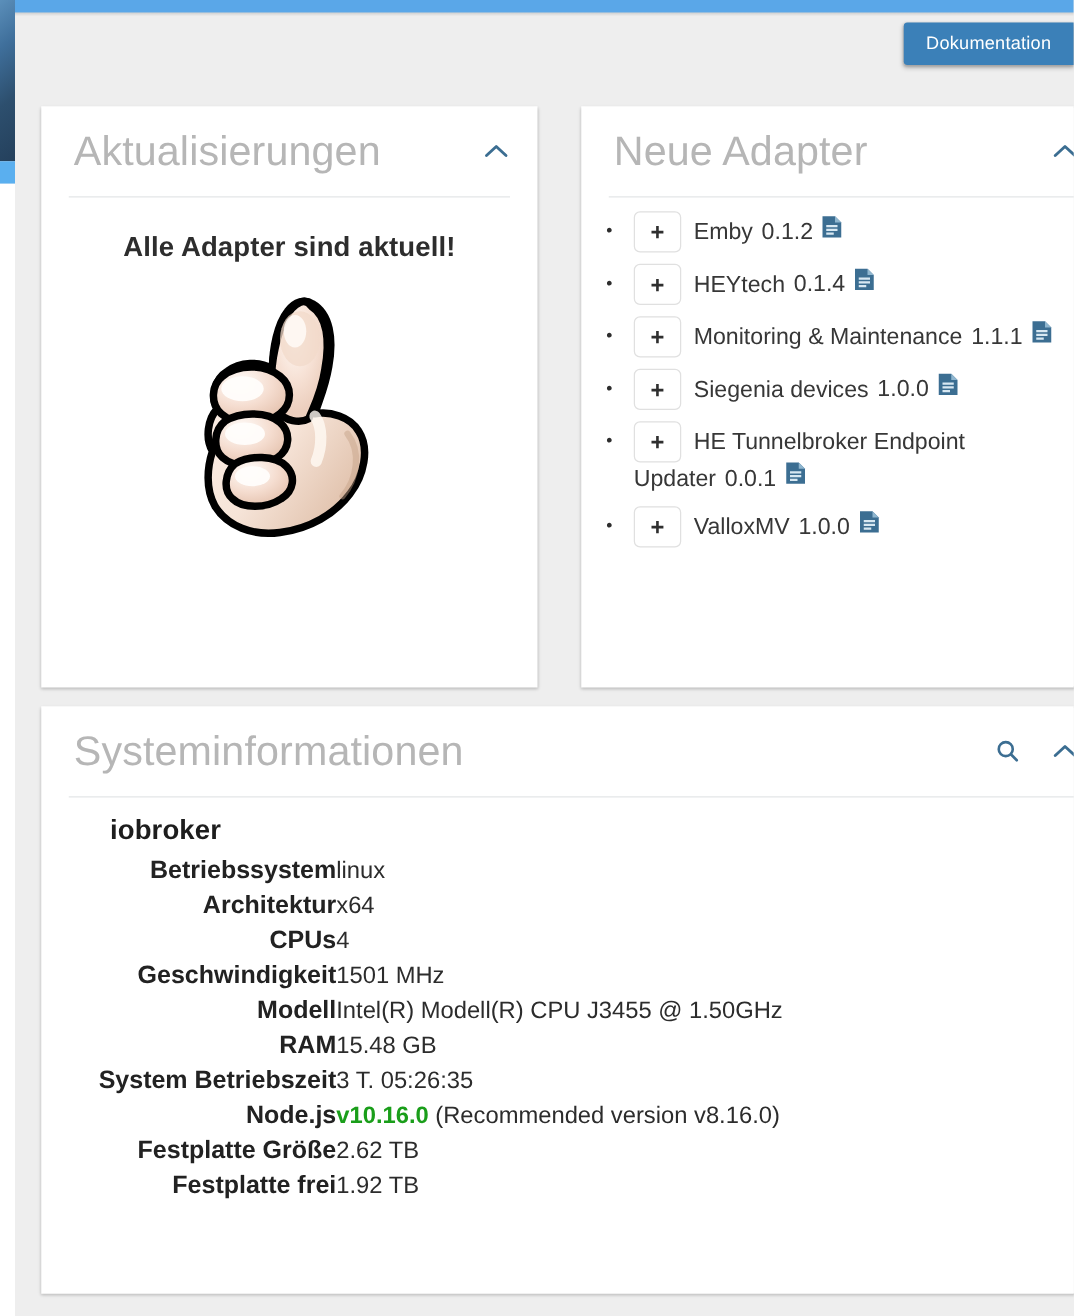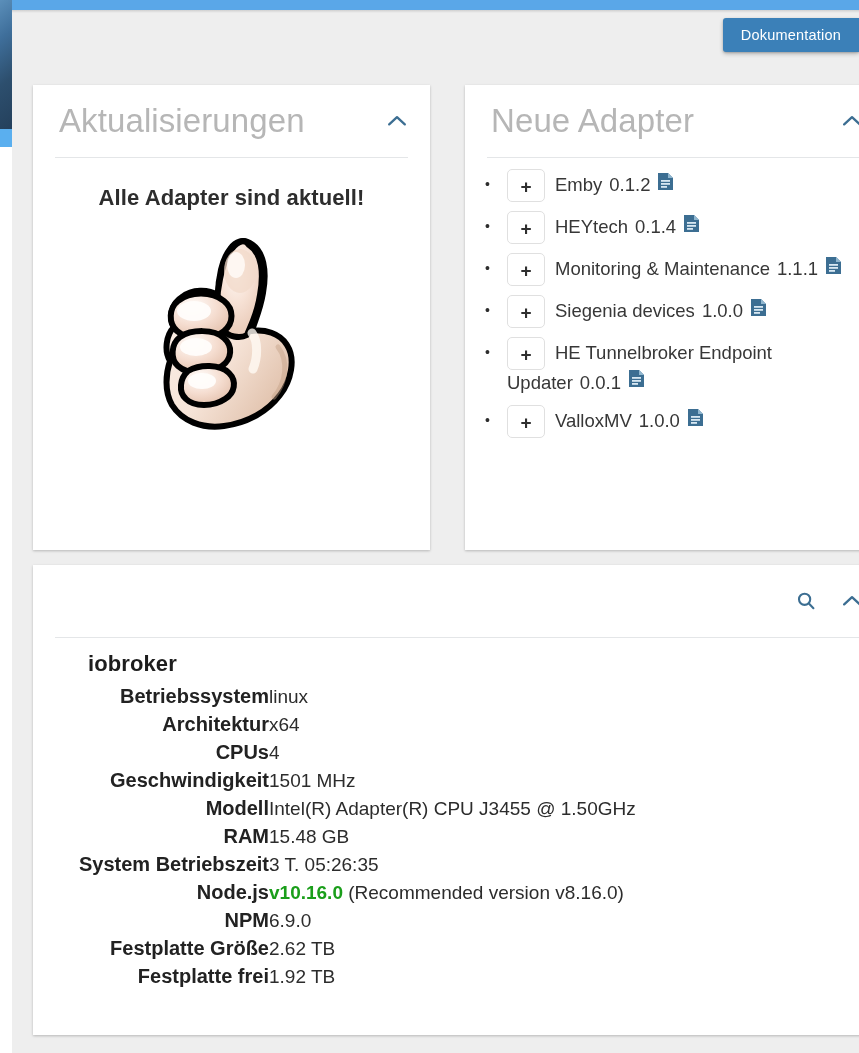--- a/index.html
+++ b/index.html
@@ -316,20 +316,21 @@
               <path d="M11 1 l5 5 h-5 Z" fill="#8fb6cf"></path>
               <rect x="4" y="8" width="9" height="1.8" fill="#d8e8f2"></rect>
               <rect x="4" y="11" width="9" height="1.8" fill="#d8e8f2"></rect>
               <rect x="4" y="14" width="6" height="1.8" fill="#d8e8f2"></rect>
             </svg></span></li>
       </ul>
   </div>
 
   <div class="card" id="card-sysinfo">
     <div class="card-head">
+      <span class="card-title">Systeminformationen</span>
       <div class="card-head-actions">
         <button class="icon-btn">
           <svg width="20" height="20" viewBox="0 0 20 20" aria-hidden="true">
             <circle cx="8.6" cy="8.3" r="5.6" fill="none" stroke="#3c6e92" stroke-width="2.1"></circle>
             <path d="M12.9 12.6 L17.4 17.2" stroke="#3c6e92" stroke-width="2.1" stroke-linecap="round"></path>
           </svg>
         </button>
         <button class="icon-btn">
           <svg width="20" height="14" viewBox="0 0 20 14" aria-hidden="true">
             <path d="M2.2 10.4 L10 3.2 L17.8 10.4" fill="none" stroke="#3c6e92" stroke-width="2.3" stroke-linecap="round" stroke-linejoin="round"></path>
@@ -354,39 +355,35 @@
             <tr>
               <td class="si-label">CPUs</td>
               <td class="si-value">4</td>
             </tr>
             <tr>
               <td class="si-label">Geschwindigkeit</td>
               <td class="si-value">1501 MHz</td>
             </tr>
             <tr>
               <td class="si-label">Modell</td>
-              <td class="si-value">Intel(R) Adapter(R) CPU J3455 @ 1.50GHz</td>
+              <td class="si-value">Intel(R) Modell(R) CPU J3455 @ 1.50GHz</td>
             </tr>
             <tr>
               <td class="si-label">RAM</td>
               <td class="si-value">15.48 GB</td>
             </tr>
             <tr>
               <td class="si-label">System Betriebszeit</td>
               <td class="si-value">3 T. 05:26:35</td>
             </tr>
             <tr>
               <td class="si-label">Node.js</td>
               <td class="si-value"><span class="node-ok">v10.16.0</span><span class="node-rest"> (Recommended version v8.16.0)</span></td>
             </tr>
             <tr>
-              <td class="si-label">NPM</td>
-              <td class="si-value">6.9.0</td>
-            </tr>
-            <tr>
               <td class="si-label">Festplatte Größe</td>
               <td class="si-value">2.62 TB</td>
             </tr>
             <tr>
               <td class="si-label">Festplatte frei</td>
               <td class="si-value">1.92 TB</td>
             </tr>
           </tbody>
       </table>
     </div>

